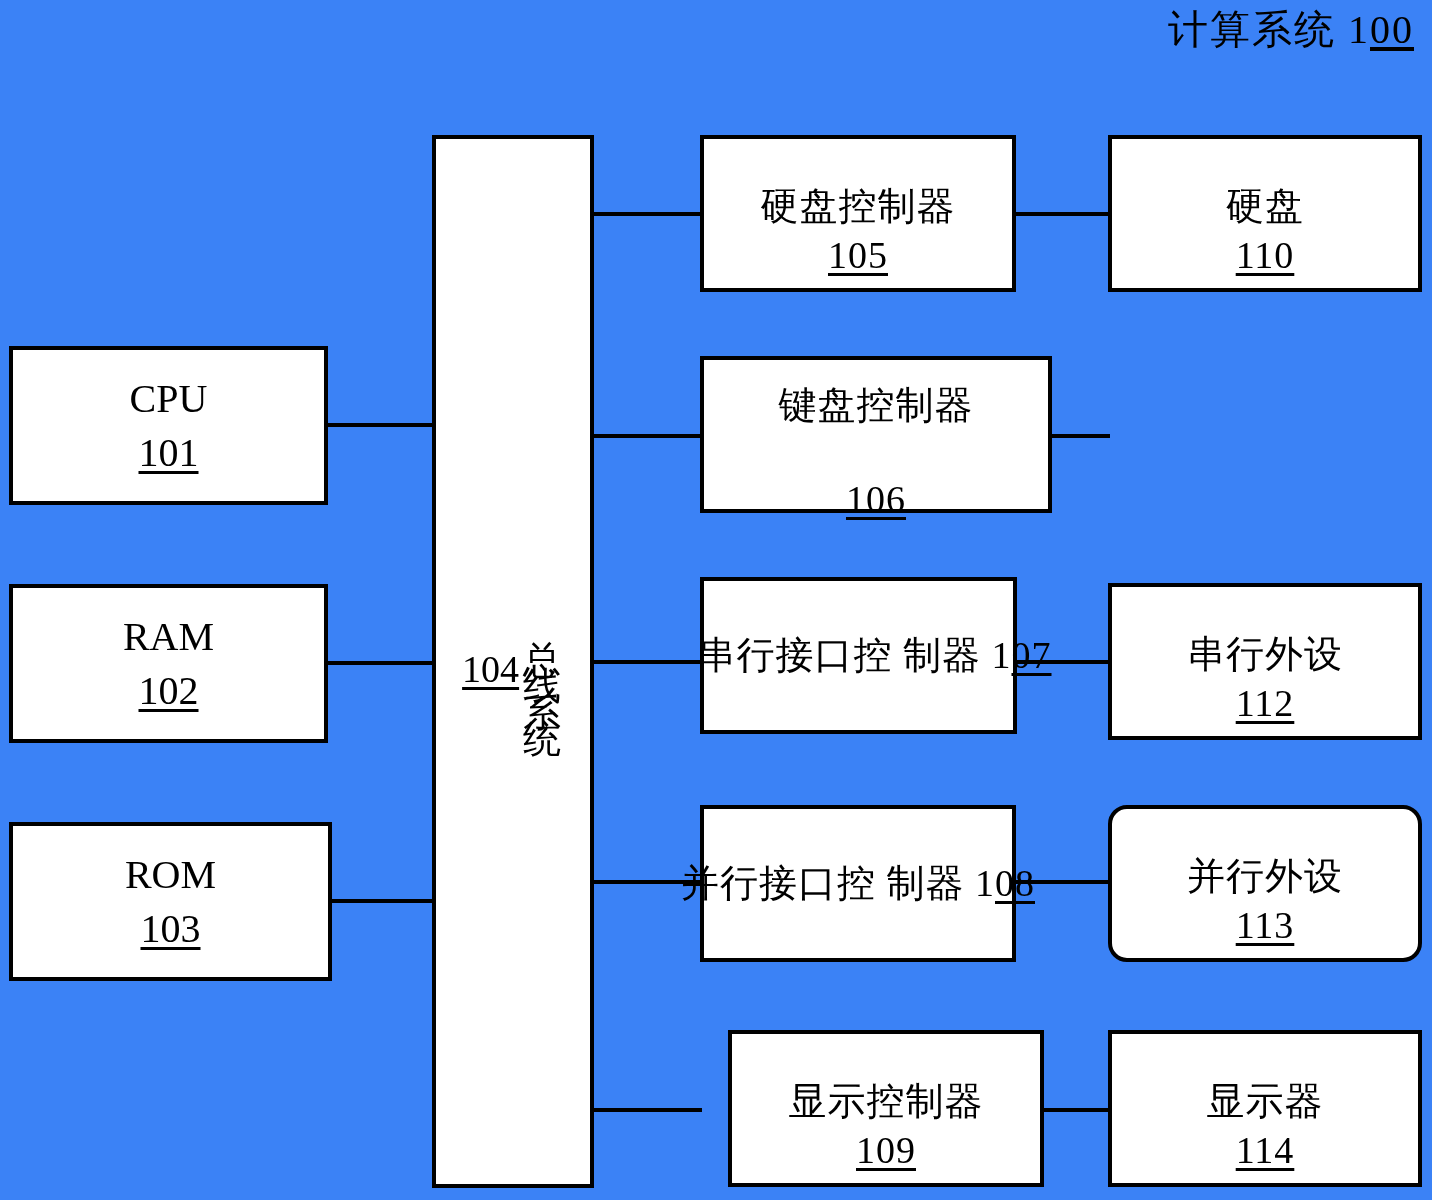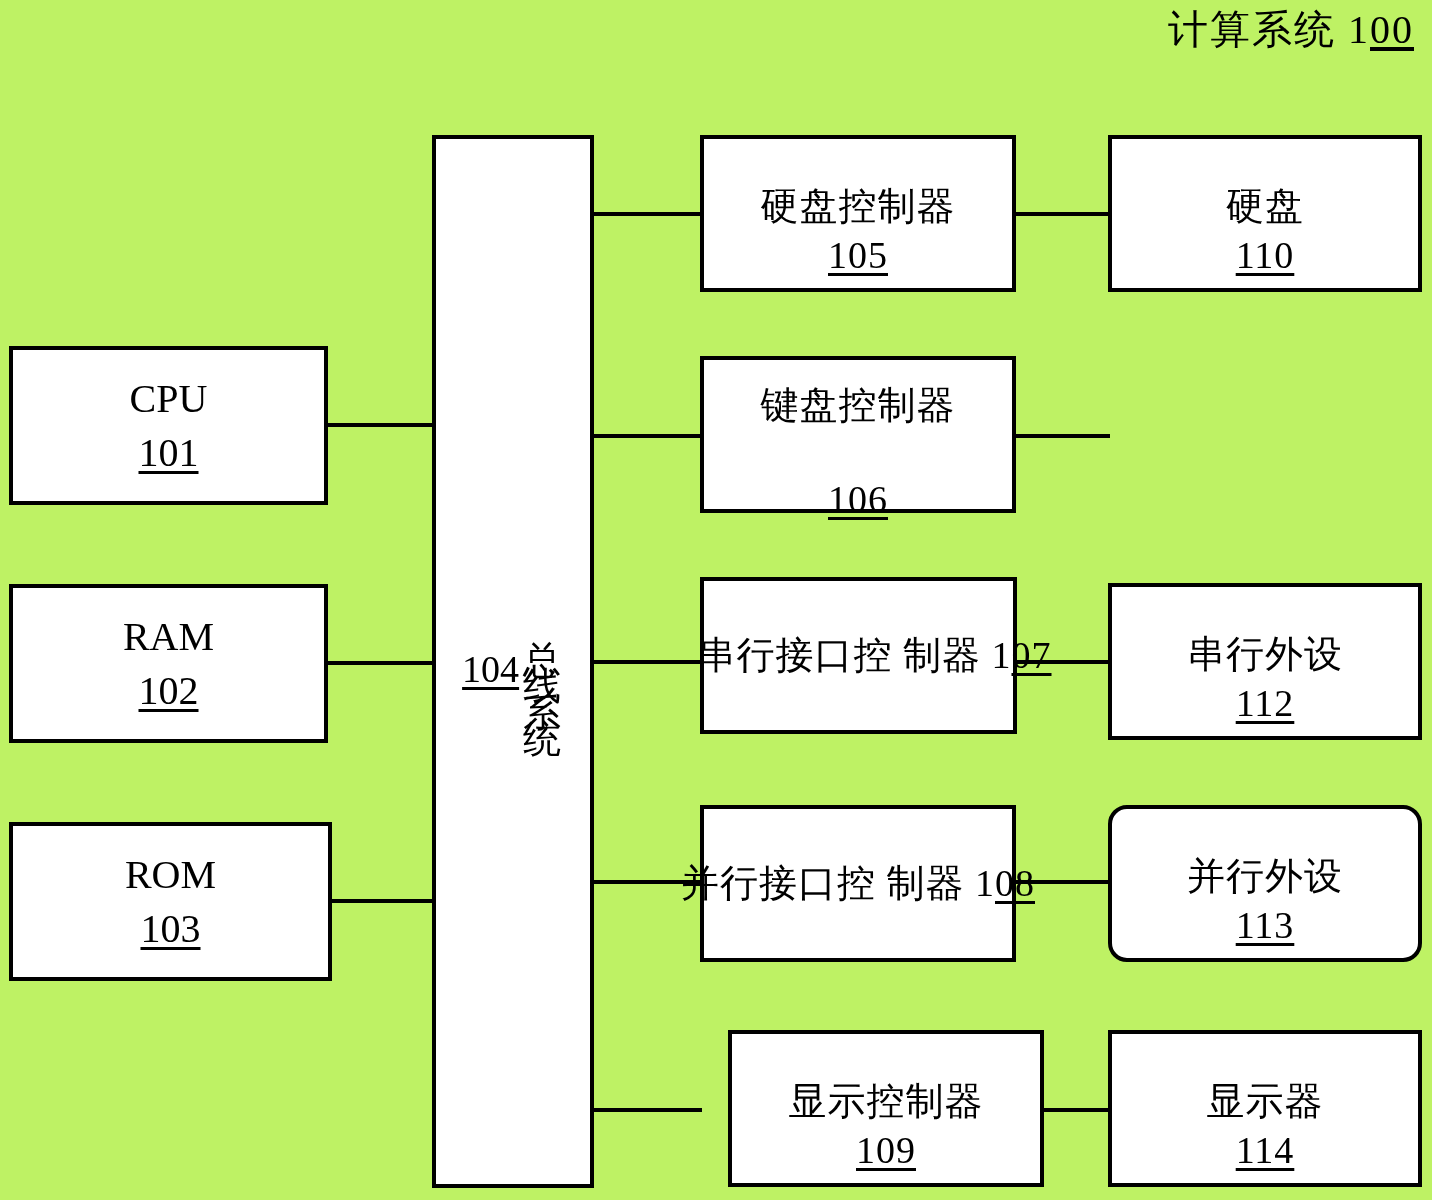--- a/index.html
+++ b/index.html
@@ -8,21 +8,21 @@
     background: #ffffff;
   }
   body {
     font-family: "Liberation Serif", "DejaVu Serif", serif;
     color: #000000;
   }
   #canvas {
     position: relative;
     width: 1432px;
     height: 1200px;
-    background: #bef264;
+    background: #3b82f6;
     overflow: hidden;
   }
 
   
   .title {
     position: absolute;
     right: 18px;
     top: 8px;
     font-size: 40px;
     line-height: 1.1;
@@ -153,21 +153,21 @@
 
   <div class="box cjk" style="left:700px; top:135px; width:316px; height:157px;">
     <span class="label">硬盘控制器</span>
     <span class="idnum">105</span>
   </div>
   <div class="box cjk" style="left:1108px; top:135px; width:314px; height:157px;">
     <span class="label">硬盘</span>
     <span class="idnum">110</span>
   </div>
 
-  <div class="box cjk" style="left:700px; top:356px; width:316px; height:157px;gap:45px;">
+  <div class="box cjk" style="left:700px; top:356px; width:352px; height:157px;gap:45px;">
     <span class="label">键盘控制器</span>
     <span class="idnum">106</span>
   </div>
 
   <div class="box cjk" style="left:700px; top:577px; width:317px; height:157px;padding-left:32px;">
     <span class="inline-id"><span>串行接口控
 制器 </span><span>1</span><span class="idpart">07</span></span>
   </div>
   <div class="box cjk" style="left:1108px; top:583px; width:314px; height:157px;">
     <span class="label">串行外设</span>

